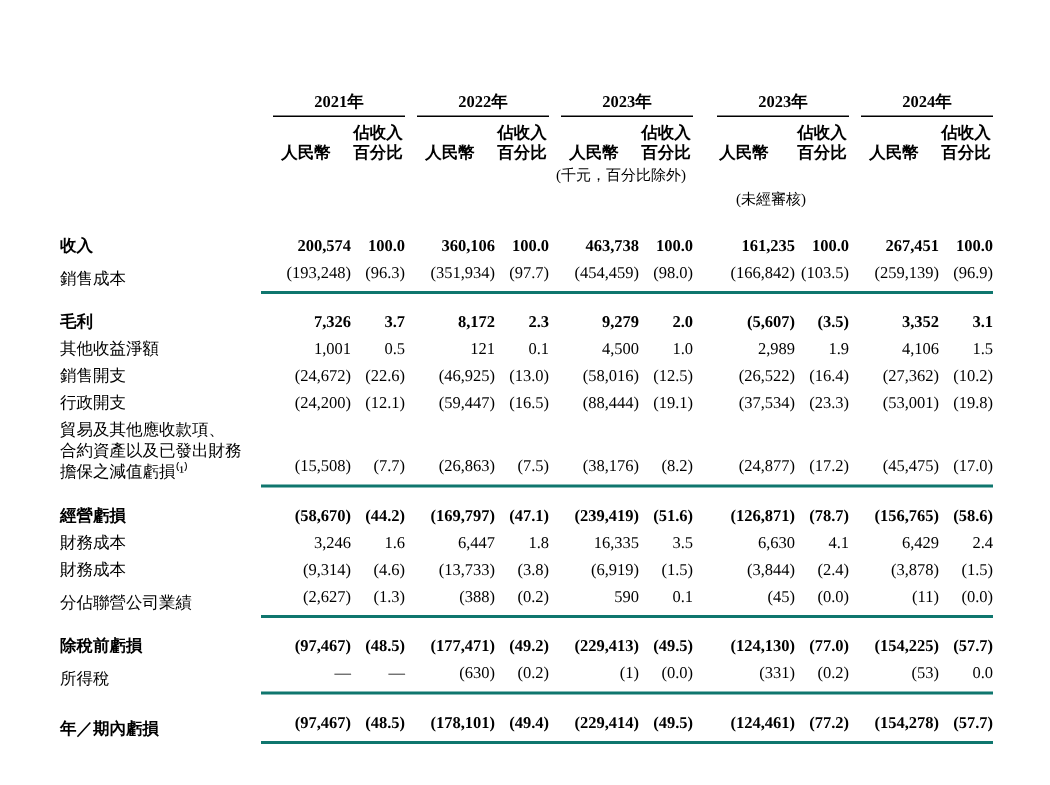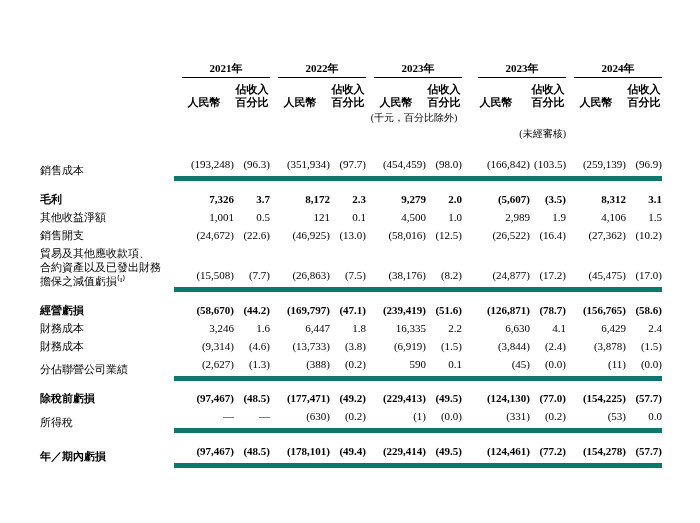--- a/index.html
+++ b/index.html
@@ -21,27 +21,27 @@
   .grp-gap { margin-left: 16px; }
   .yr {
     border-bottom: 1px solid #000; text-align: center;
     padding-bottom: 2px; margin-left: 8px; font-weight: bold; white-space: nowrap; margin-top: 42px;
   }
   .yr-gap { margin-left: 16px; }
   thead td { padding-top: 5px; }
   .sh { text-align: center; font-weight: bold; }
   .sh .l { display: block; line-height: 13px; }
   .note { text-align: center; font-size: 10px; white-space: nowrap; padding-top: 2px; }
-  .notes-row-2 td { padding-bottom: 14px; text-align: right; }
+  .notes-row-2 td { padding-bottom: 14px; }
 
   
   .label { text-align: left; white-space: pre-line; padding: 2px 0; }
   .num { text-align: right; padding: 2px 0 2px 4px; white-space: nowrap; }
   tbody tr.bold td { font-weight: bold; }
-  tr.rule-below td.num { border-bottom: 5px solid #0f766e; padding-bottom: 5px; }
+  tr.rule-below td.num { border-bottom: 2px solid #0f766e; padding-bottom: 5px; }
   tr.spacer td { height: 11px; padding: 0; }
 </style>
 </head>
 <body>
 
 <div class="page">
   <table>
     <colgroup>
       <col style="width:134px">
       <col style="width:60px">
@@ -113,20 +113,33 @@
       <tr class="notes-row-2">
         <td></td>
         <td colspan="2"></td>
         <td colspan="2"></td>
         <td colspan="2"></td>
         <td colspan="2" class="note">(未經審核)</td>
         <td colspan="2"></td>
       </tr>
     </thead>
     <tbody>
+        <tr class="bold">
+    <td class="label">收入</td>
+  <td class="num">200,574</td>
+          <td class="num">100.0</td>
+          <td class="num">360,106</td>
+          <td class="num">100.0</td>
+          <td class="num">463,738</td>
+          <td class="num">100.0</td>
+          <td class="num">161,235</td>
+          <td class="num">100.0</td>
+          <td class="num">267,451</td>
+          <td class="num">100.0</td>
+        </tr>
         <tr class="rule-below">
     <td class="label">銷售成本</td>
   <td class="num">(193,248)</td>
           <td class="num">(96.3)</td>
           <td class="num">(351,934)</td>
           <td class="num">(97.7)</td>
           <td class="num">(454,459)</td>
           <td class="num">(98.0)</td>
           <td class="num">(166,842)</td>
           <td class="num">(103.5)</td>
@@ -139,21 +152,21 @@
         <tr class="bold">
     <td class="label">毛利</td>
   <td class="num">7,326</td>
           <td class="num">3.7</td>
           <td class="num">8,172</td>
           <td class="num">2.3</td>
           <td class="num">9,279</td>
           <td class="num">2.0</td>
           <td class="num">(5,607)</td>
           <td class="num">(3.5)</td>
-          <td class="num">8,312</td>
+          <td class="num">3,352</td>
           <td class="num">3.1</td>
         </tr>
         <tr>
     <td class="label">其他收益淨額</td>
   <td class="num">1,001</td>
           <td class="num">0.5</td>
           <td class="num">121</td>
           <td class="num">0.1</td>
           <td class="num">4,500</td>
           <td class="num">1.0</td>
@@ -167,20 +180,33 @@
   <td class="num">(24,672)</td>
           <td class="num">(22.6)</td>
           <td class="num">(46,925)</td>
           <td class="num">(13.0)</td>
           <td class="num">(58,016)</td>
           <td class="num">(12.5)</td>
           <td class="num">(26,522)</td>
           <td class="num">(16.4)</td>
           <td class="num">(27,362)</td>
           <td class="num">(10.2)</td>
+        </tr>
+        <tr>
+    <td class="label">行政開支</td>
+  <td class="num">(24,200)</td>
+          <td class="num">(12.1)</td>
+          <td class="num">(59,447)</td>
+          <td class="num">(16.5)</td>
+          <td class="num">(88,444)</td>
+          <td class="num">(19.1)</td>
+          <td class="num">(37,534)</td>
+          <td class="num">(23.3)</td>
+          <td class="num">(53,001)</td>
+          <td class="num">(19.8)</td>
         </tr>
         <tr class="rule-below">
     <td class="label">貿易及其他應收款項、
 合約資產以及已發出財務
 擔保之減值虧損⁽¹⁾</td>
   <td class="num">(15,508)</td>
           <td class="num">(7.7)</td>
           <td class="num">(26,863)</td>
           <td class="num">(7.5)</td>
           <td class="num">(38,176)</td>
@@ -206,21 +232,21 @@
           <td class="num">(156,765)</td>
           <td class="num">(58.6)</td>
         </tr>
         <tr>
     <td class="label">財務成本</td>
   <td class="num">3,246</td>
           <td class="num">1.6</td>
           <td class="num">6,447</td>
           <td class="num">1.8</td>
           <td class="num">16,335</td>
-          <td class="num">2.2</td>
+          <td class="num">3.5</td>
           <td class="num">6,630</td>
           <td class="num">4.1</td>
           <td class="num">6,429</td>
           <td class="num">2.4</td>
         </tr>
         <tr>
     <td class="label">財務成本</td>
   <td class="num">(9,314)</td>
           <td class="num">(4.6)</td>
           <td class="num">(13,733)</td>

